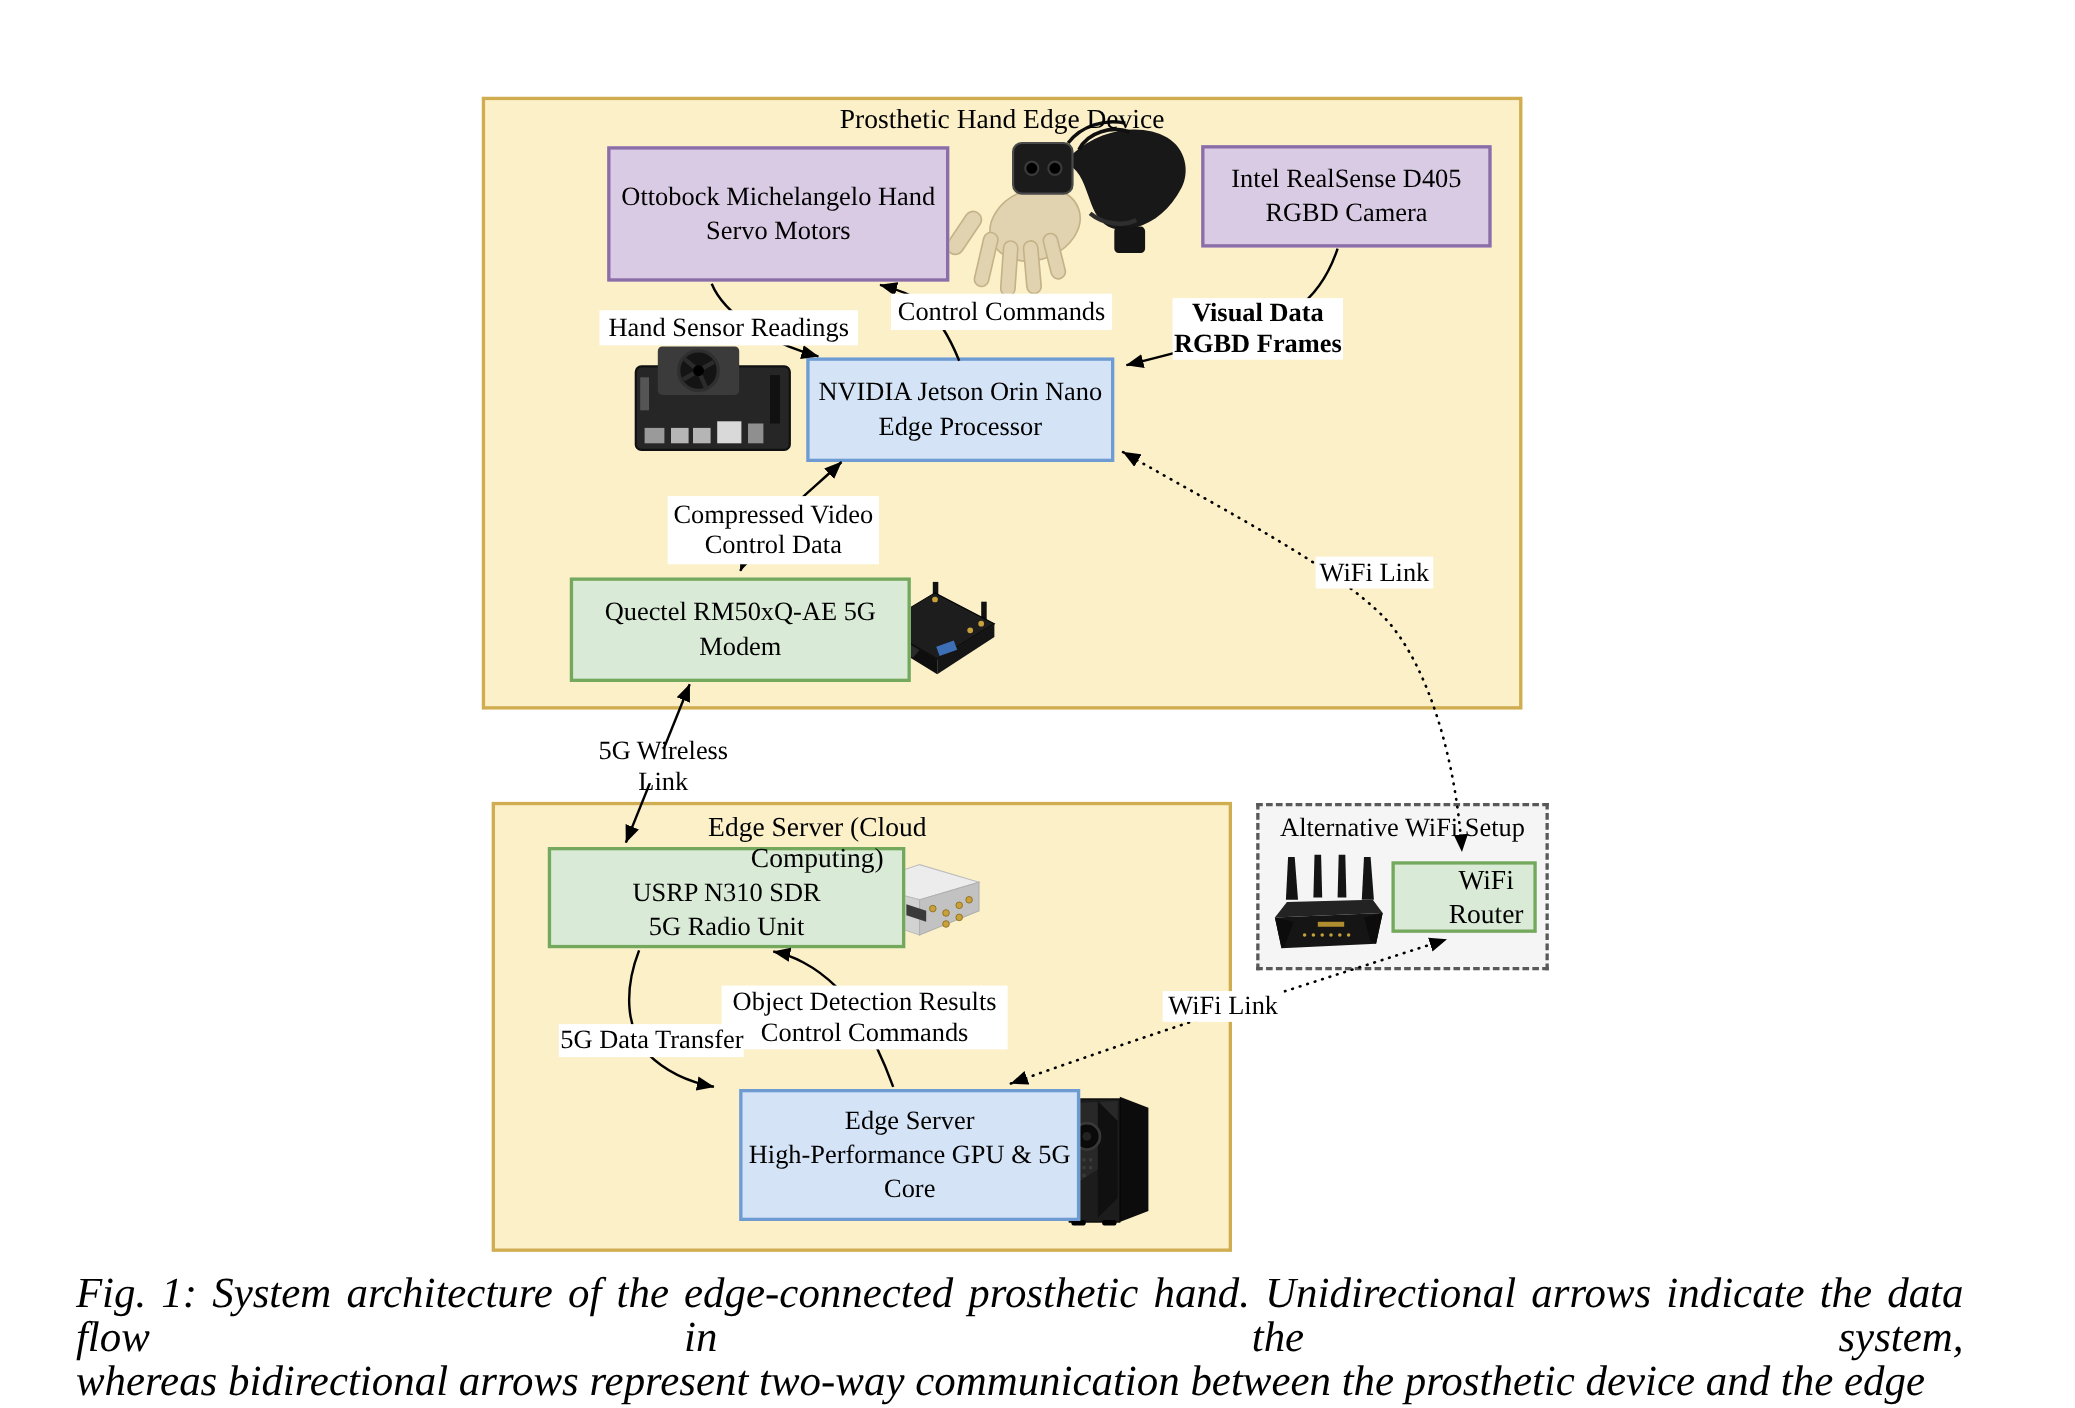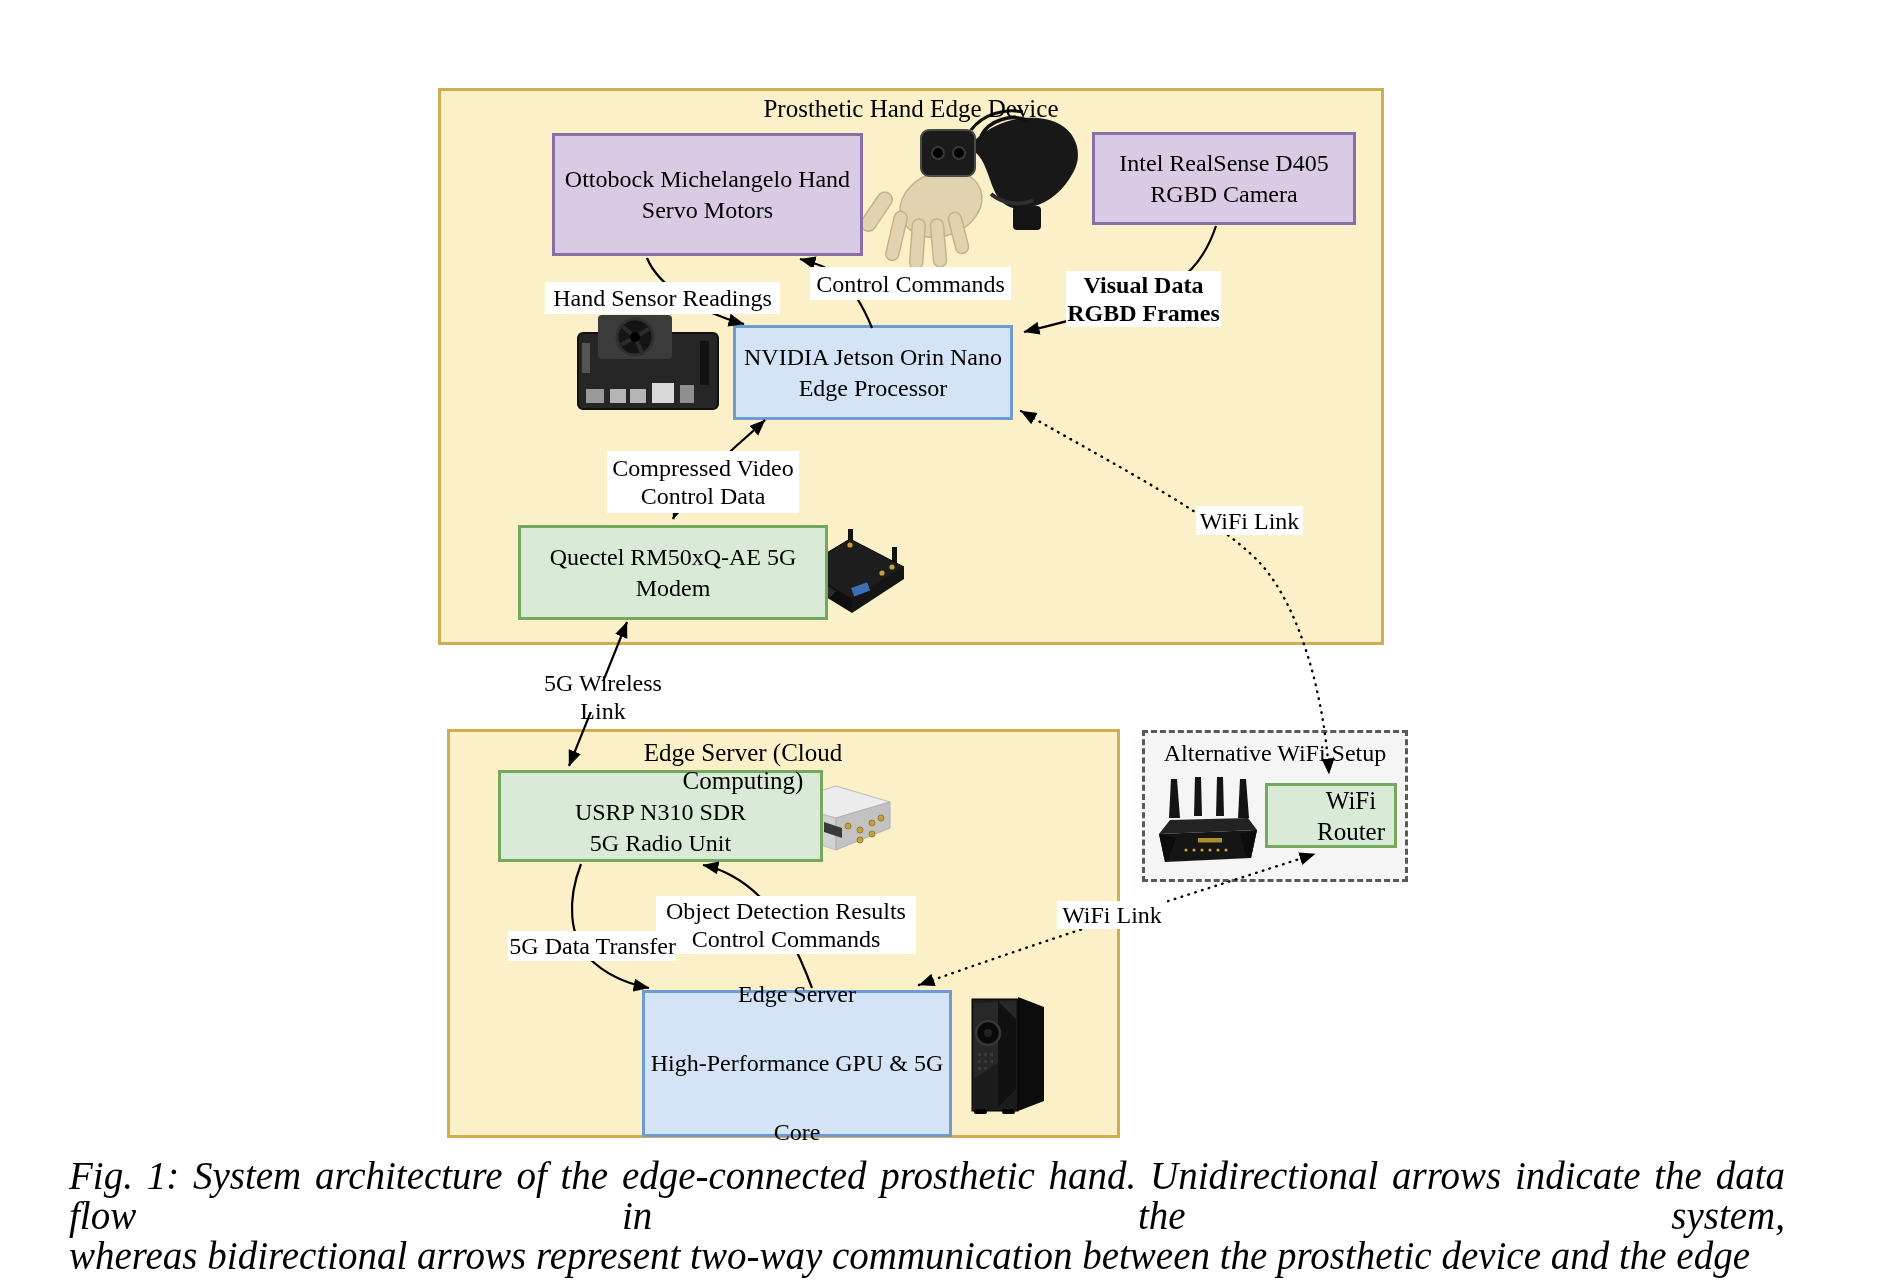--- a/index.html
+++ b/index.html
@@ -34,21 +34,21 @@
   
   .top-container{left:438px;top:88px;width:946px;height:557px;}
   .bottom-container{left:447px;top:729px;width:673px;height:409px;}
   .alt-wifi-box{left:1142px;top:730px;width:266px;height:152px;}
 
   .ottobock-box{left:552px;top:133px;width:311px;height:123px;}
   .intel-box{left:1092px;top:132px;width:264px;height:93px;}
   .nvidia-box{left:733px;top:325px;width:280px;height:95px;}
   .quectel-box{left:518px;top:525px;width:310px;height:95px;}
   .usrp-box{left:498px;top:770px;width:325px;height:92px;justify-content:flex-end;}
-  .edge-server-box{left:642px;top:990px;width:310px;height:147px;gap:38px;}
+  .edge-server-box{left:672px;top:990px;width:310px;height:120px;}
   .wifi-router-box{left:1265px;top:783px;width:132px;height:65px;font-size:25px;padding-left:40px;}
 
   .top-title{left:438px;top:95px;width:946px;}
   .bottom-title{left:588px;top:739px;width:310px;}
   .alt-title{left:1150px;top:740px;width:250px;font-size:24px;}
 
   .lbl-hand-sensor{left:545px;top:282px;width:235px;height:32px;}
   .lbl-control-commands{left:810px;top:267px;width:201px;height:33px;}
   .lbl-visual-data{left:1066px;top:271px;width:155px;height:56px;font-weight:bold;}
   .lbl-compressed{left:607px;top:427px;width:192px;height:62px;margin-top:24px;}

